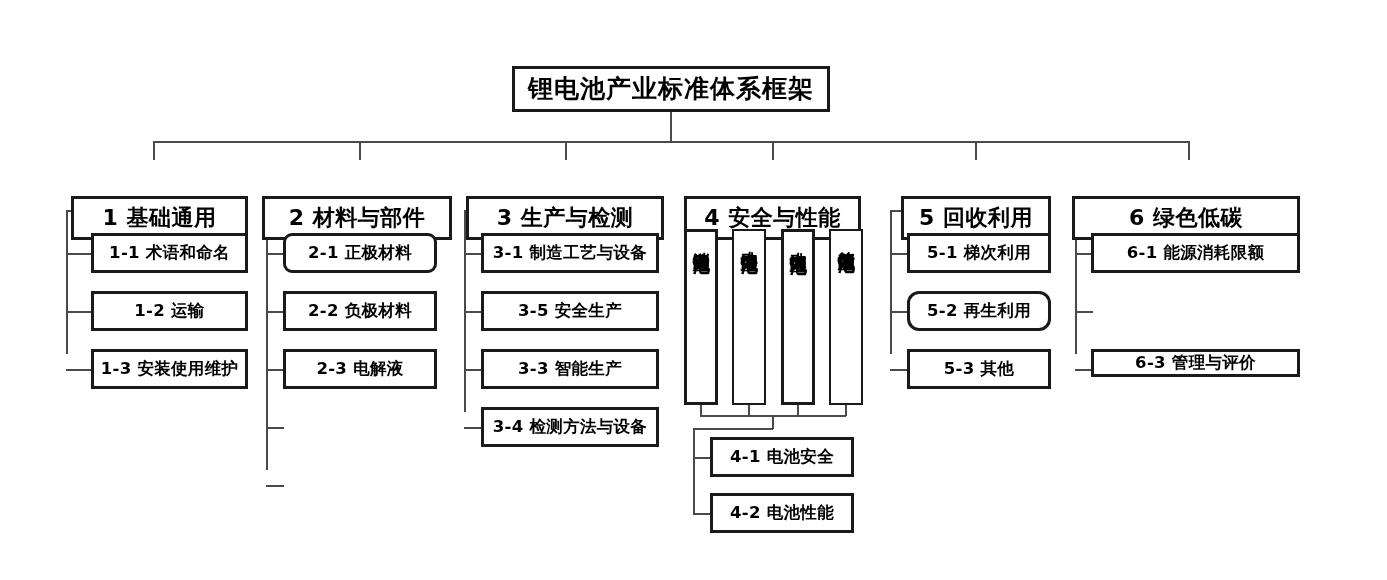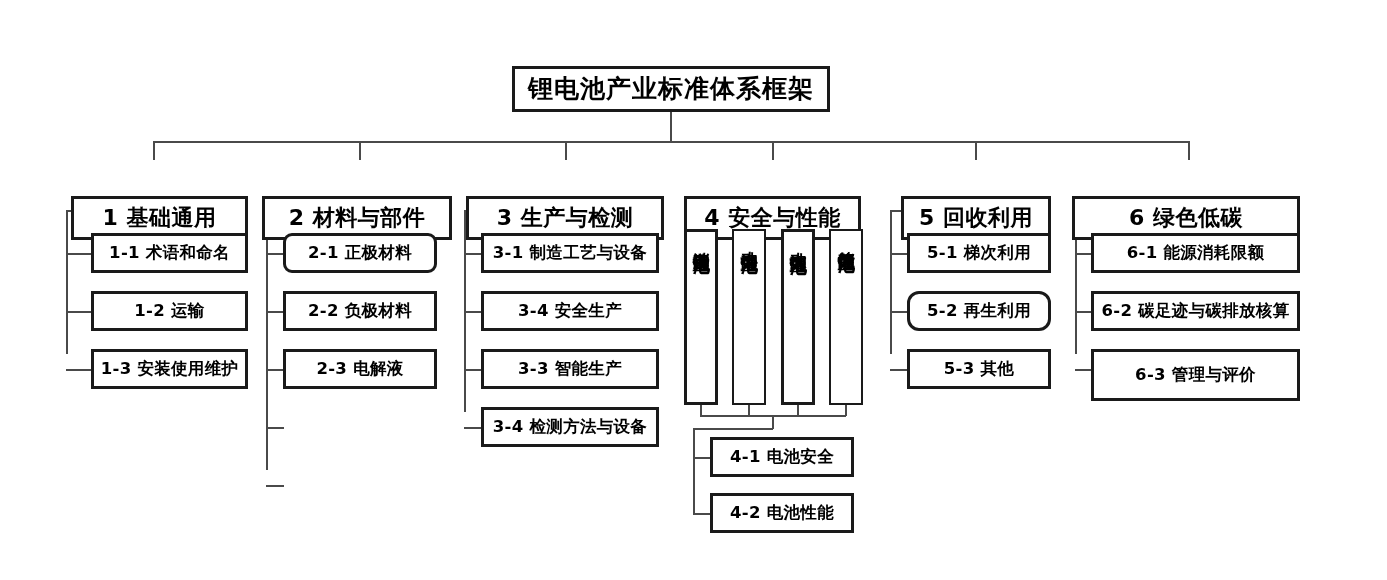--- a/index.html
+++ b/index.html
@@ -115,21 +115,21 @@
   <div class="box cat-box heavy" style="left:466px; top:160px; width:198px; height:44px;">3 生产与检测</div>
   <div class="ln v" style="left:565px; top:204px; height:7px;"></div>
   <div class="ln h" style="left:464px; top:210px; width:102px;"></div>
   <div class="ln v" style="left:464px; top:210px; height:202px;"></div>
   <div class="ln h" style="left:464px; top:253px; width:18px;"></div>
   <div class="ln h" style="left:464px; top:311px; width:18px;"></div>
   <div class="ln h" style="left:464px; top:369px; width:18px;"></div>
   <div class="ln h" style="left:464px; top:427px; width:18px;"></div>
 
   <div class="box sub-box heavy" style="left:481px; top:233px; width:178px; height:40px;">3-1 制造工艺与设备</div>
-  <div class="box sub-box heavy" style="left:481px; top:291px; width:178px; height:40px;">3-4 安全生产</div>
+  <div class="box sub-box heavy" style="left:481px; top:291px; width:178px; height:40px;">3-5 安全生产</div>
   <div class="box sub-box heavy" style="left:481px; top:349px; width:178px; height:40px;">3-3 智能生产</div>
   <div class="box sub-box heavy" style="left:481px; top:407px; width:178px; height:40px;text-align:center;">3-4 检测方法与设备</div>
 
   <div class="box cat-box heavy" style="left:684px; top:160px; width:177px; height:44px;">4 安全与性能</div>
 
   <div class="ln v" style="left:772px; top:204px; height:14px;"></div>
   <div class="ln h" style="left:700px; top:217px; width:145px;"></div>
   <div class="ln v" style="left:700px; top:217px; height:13px;"></div>
   <div class="ln v" style="left:748px; top:217px; height:13px;"></div>
   <div class="ln v" style="left:797px; top:217px; height:13px;"></div>
@@ -168,16 +168,15 @@
 
   <div class="box cat-box heavy" style="left:1072px; top:160px; width:228px; height:44px;">6 绿色低碳</div>
   <div class="ln v" style="left:1188px; top:204px; height:7px;"></div>
   <div class="ln h" style="left:1075px; top:210px; width:114px;"></div>
   <div class="ln v" style="left:1075px; top:210px; height:144px;"></div>
   <div class="ln h" style="left:1075px; top:253px; width:18px;"></div>
   <div class="ln h" style="left:1075px; top:311px; width:18px;"></div>
   <div class="ln h" style="left:1075px; top:369px; width:18px;"></div>
 
   <div class="box sub-box heavy" style="left:1091px; top:233px; width:209px; height:40px;">6-1 能源消耗限额</div>
-  <div class="box sub-box heavy" style="left:1091px; top:291px; width:209px; height:40px;">6-2 碳足迹与碳排放核算</div>
-  <div class="box sub-box heavy" style="left:1091px; top:349px; width:209px; height:52px;">6-3 管理与评价</div>
+  <div class="box sub-box heavy" style="left:1091px; top:349px; width:209px; height:28px;">6-3 管理与评价</div>
 
 </div>
 
 </body></html>

